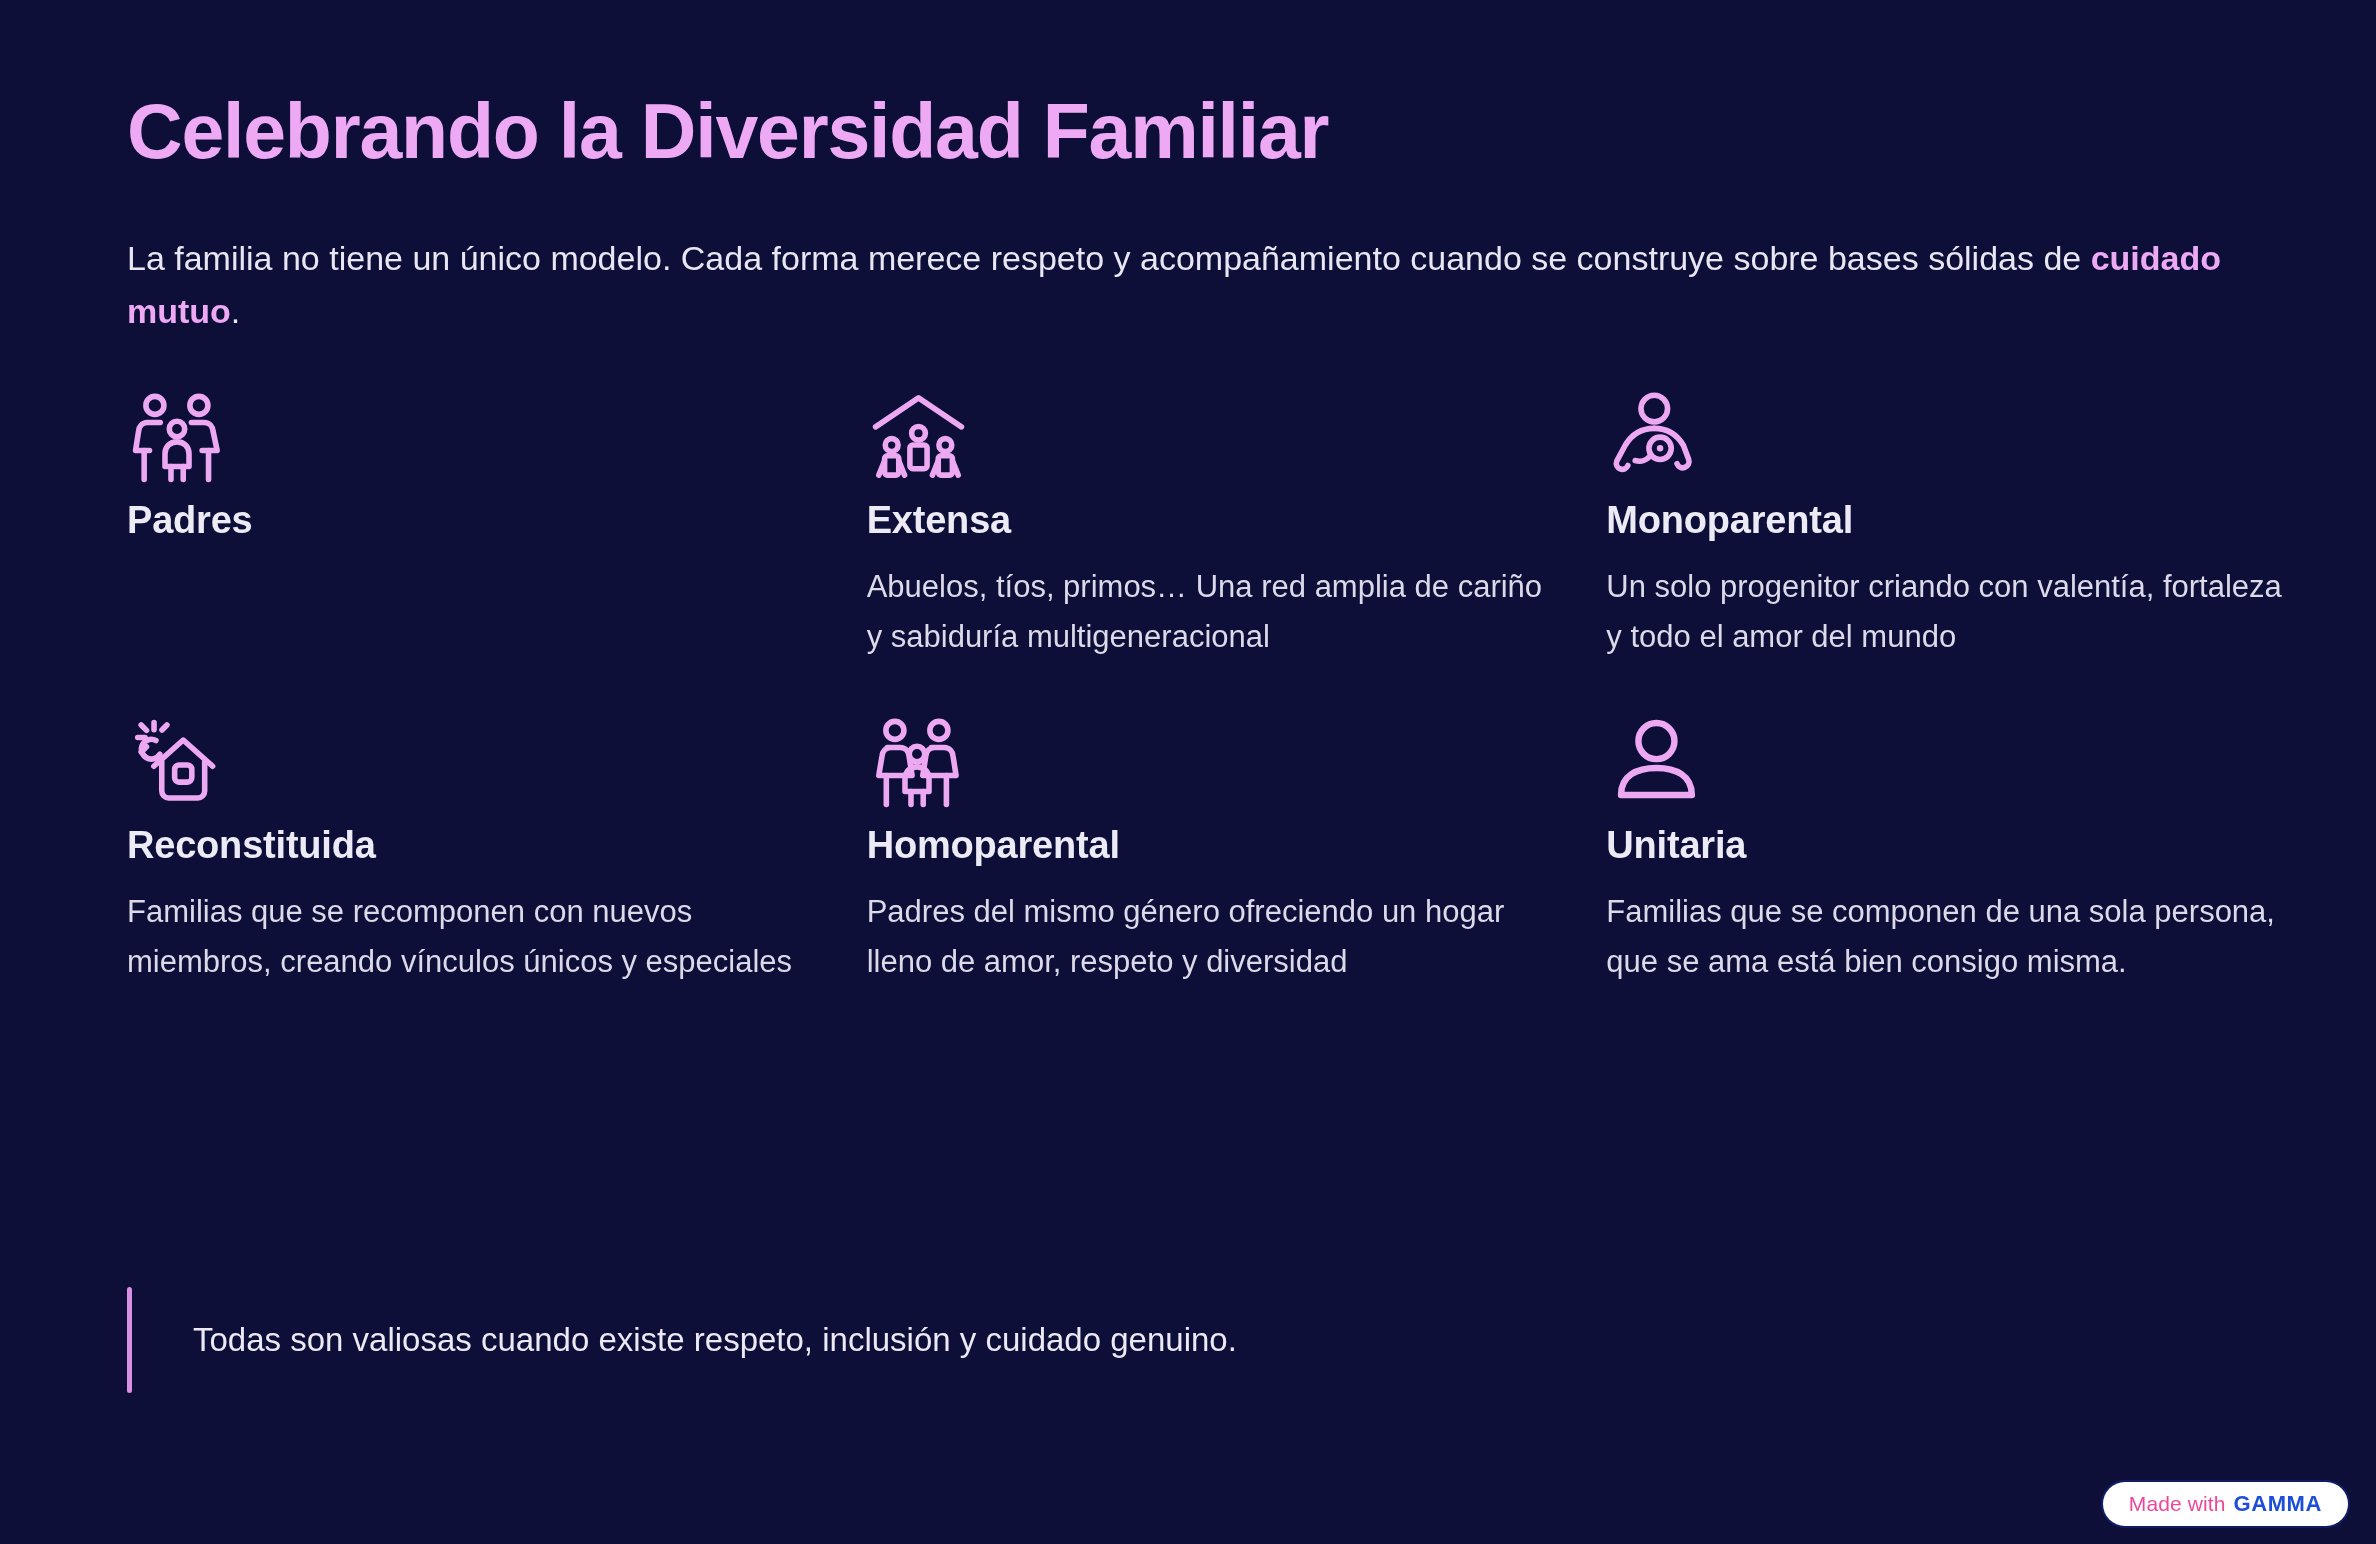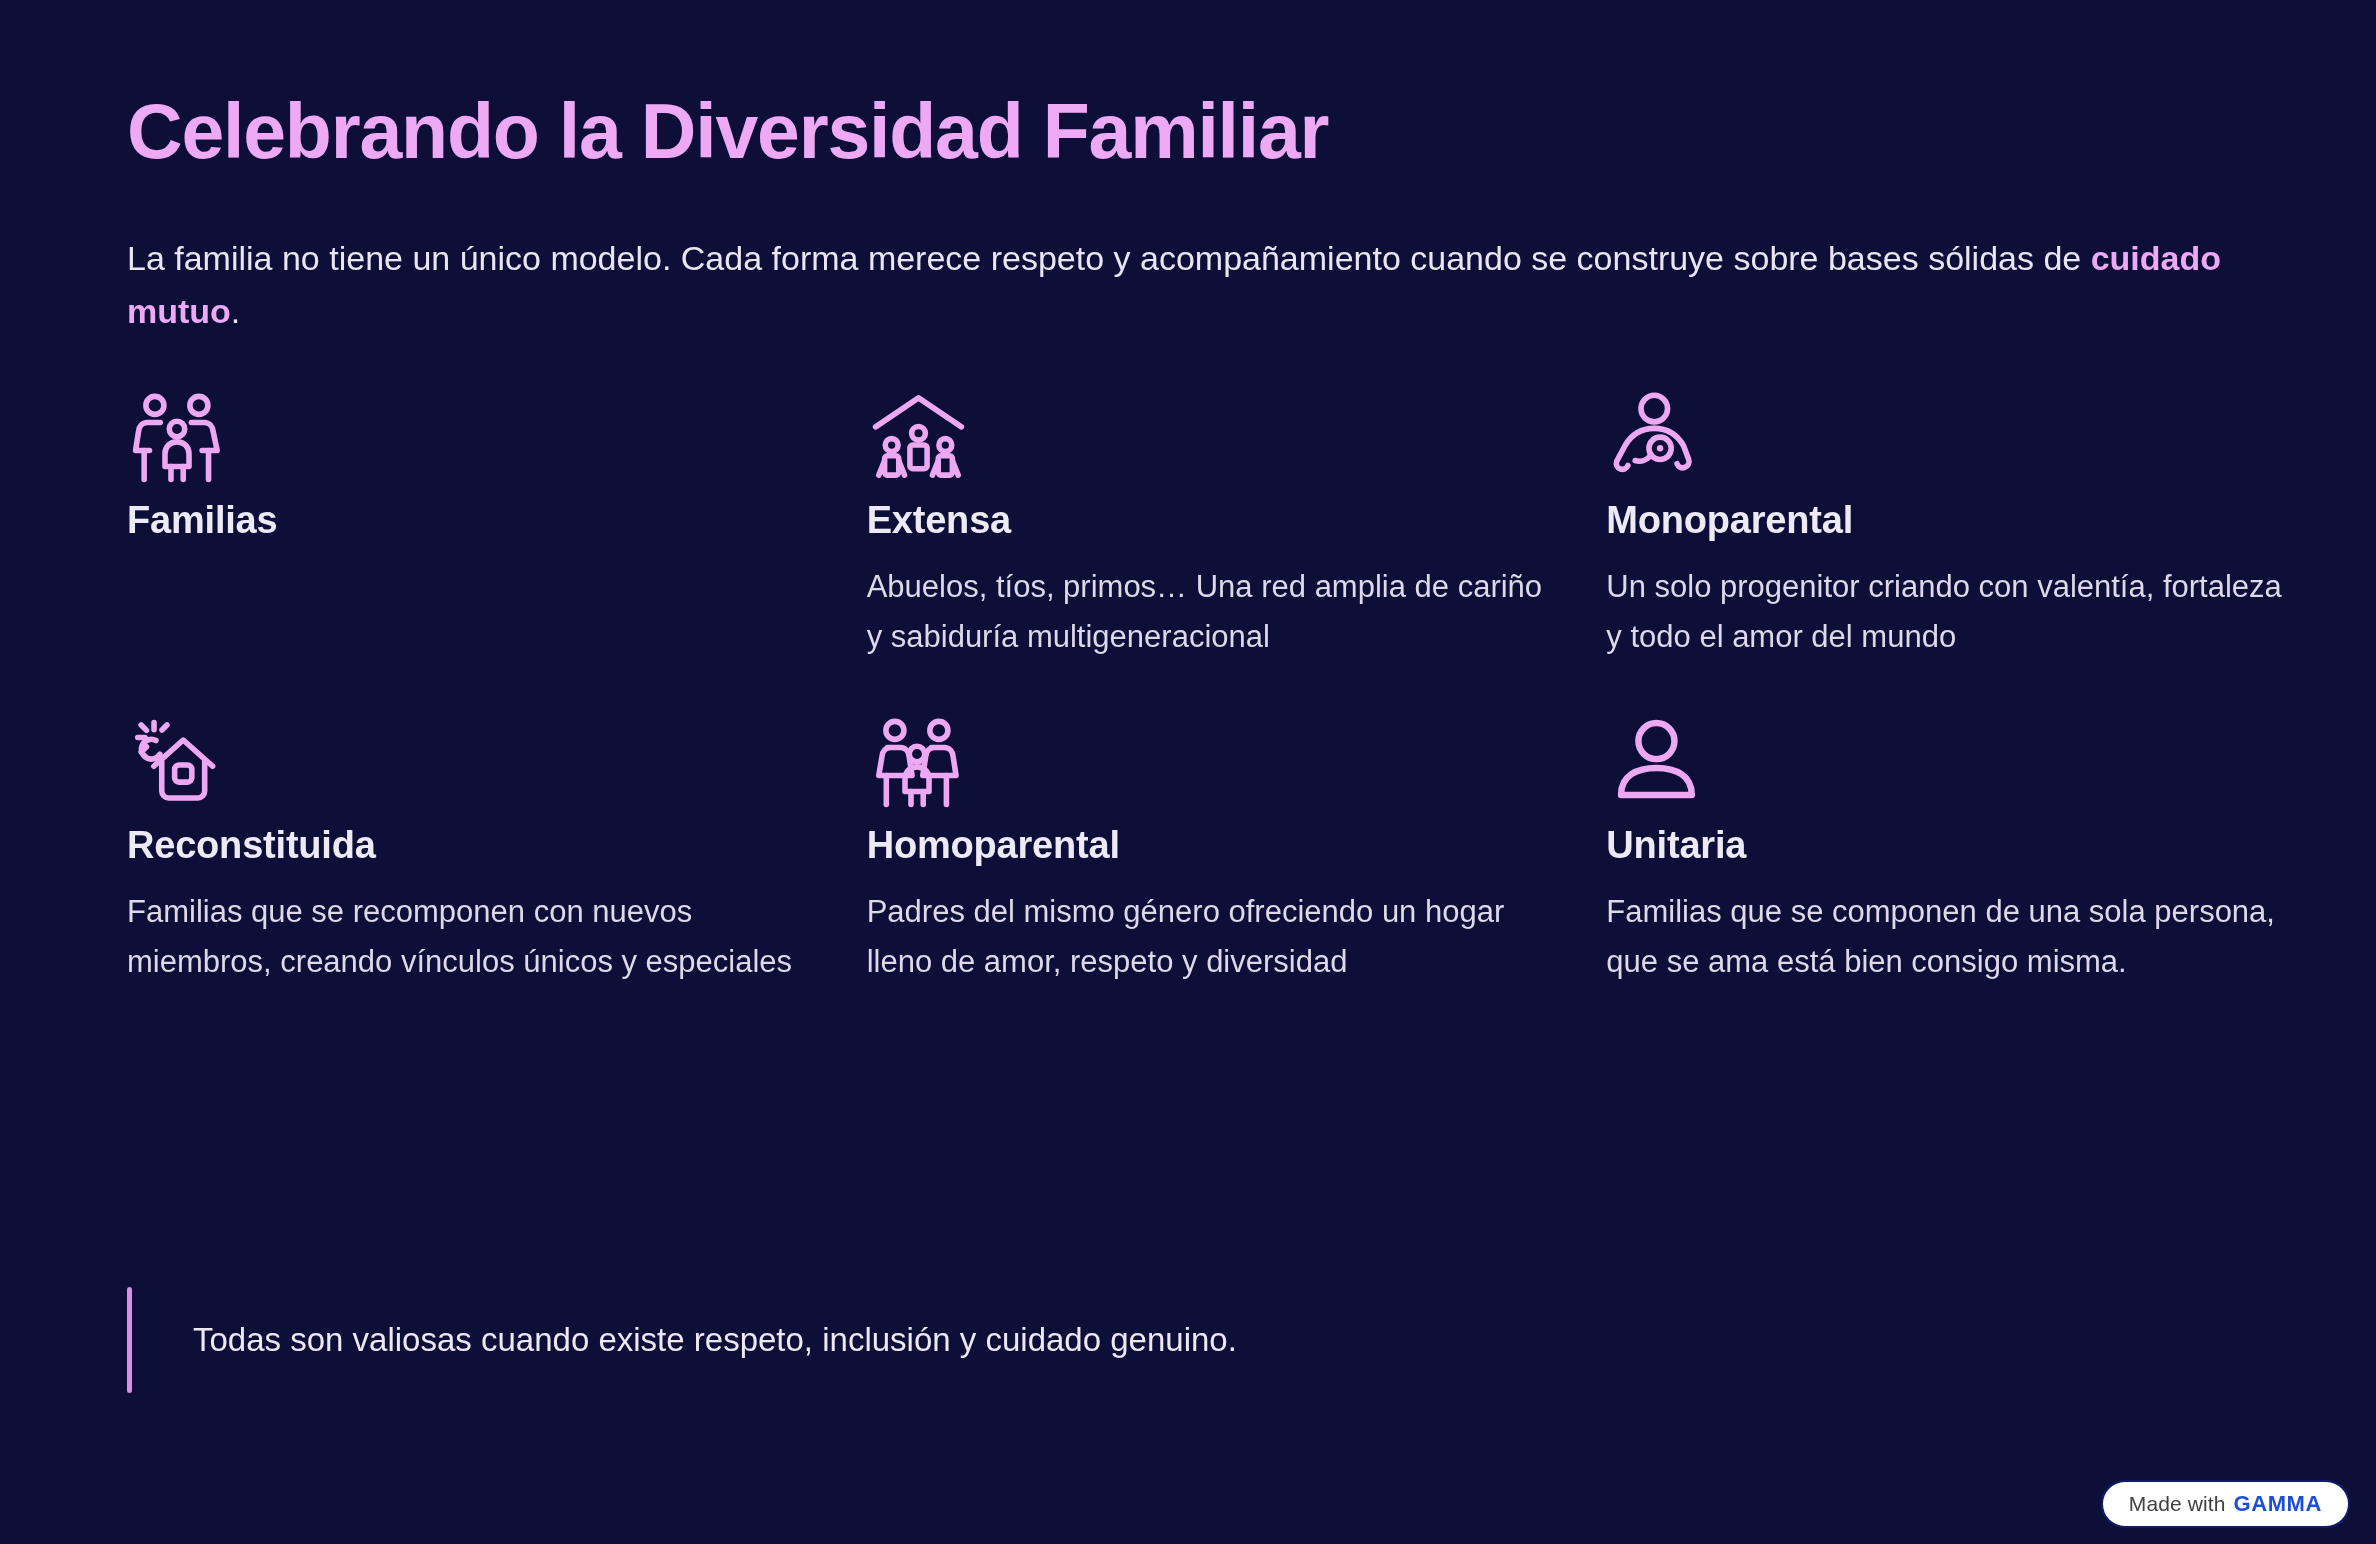--- a/index.html
+++ b/index.html
@@ -120,21 +120,21 @@
     padding: 0 26px;
     background: #ffffff;
     border-radius: 989px;
     display: flex;
     align-items: center;
     gap: 8px;
     box-shadow: 0 0 0 2px rgba(28,58,214,0.30);
   }
   .gamma-made {
     font-size: 21px;
-    color: #404040;
+    color: #ec4899;
     font-weight: 400;
     letter-spacing: 0.1px;
   }
   .gamma-word {
     font-size: 22px;
     color: #1d4ed8;
     font-weight: 700;
     letter-spacing: 0.6px;
   }
 </style>
@@ -158,21 +158,21 @@
           <circle cx="33.5" cy="9.5" r="4.2"></circle>
           <path d="M9.5 17.5h6M9.5 17.5C7 17.5 5.6 19.5 5.4 21.5L4 30.5h6.5"></path>
           <path d="M8 30.5V44"></path>
           <path d="M30 17.5h6c2.5 0 3.9 2 4.1 4L42 30.5h-7"></path>
           <path d="M38 30.5V44"></path>
           <circle cx="23.3" cy="20.5" r="3.6"></circle>
           <path d="M23.3 26.5c-3.4 0-5.6 2.4-5.6 5.6V38h11.2v-5.9c0-3.2-2.2-5.6-5.6-5.6z"></path>
           <path d="M20.5 38v6M26.2 38v6"></path>
         </svg>
       </div>
-      <h2 class="card-title">Familias</h2>
+      <h2 class="card-title">Padres</h2>
     </div>
 
     <div class="card">
       <div class="card-icon">
         <svg width="103" height="103" viewBox="0 0 48 48" fill="none" stroke="#eda8f2" stroke-width="2.6" stroke-linecap="round" stroke-linejoin="round">
           <path d="M4 19.5L24 6l20 13.5"></path>
           <circle cx="24" cy="22.5" r="3.2"></circle>
           <rect x="20" y="28" width="8" height="11" rx="1.4"></rect>
           <circle cx="11.5" cy="28" r="3"></circle>
           <path d="M5.5 42l2.6-6.4"></path>

